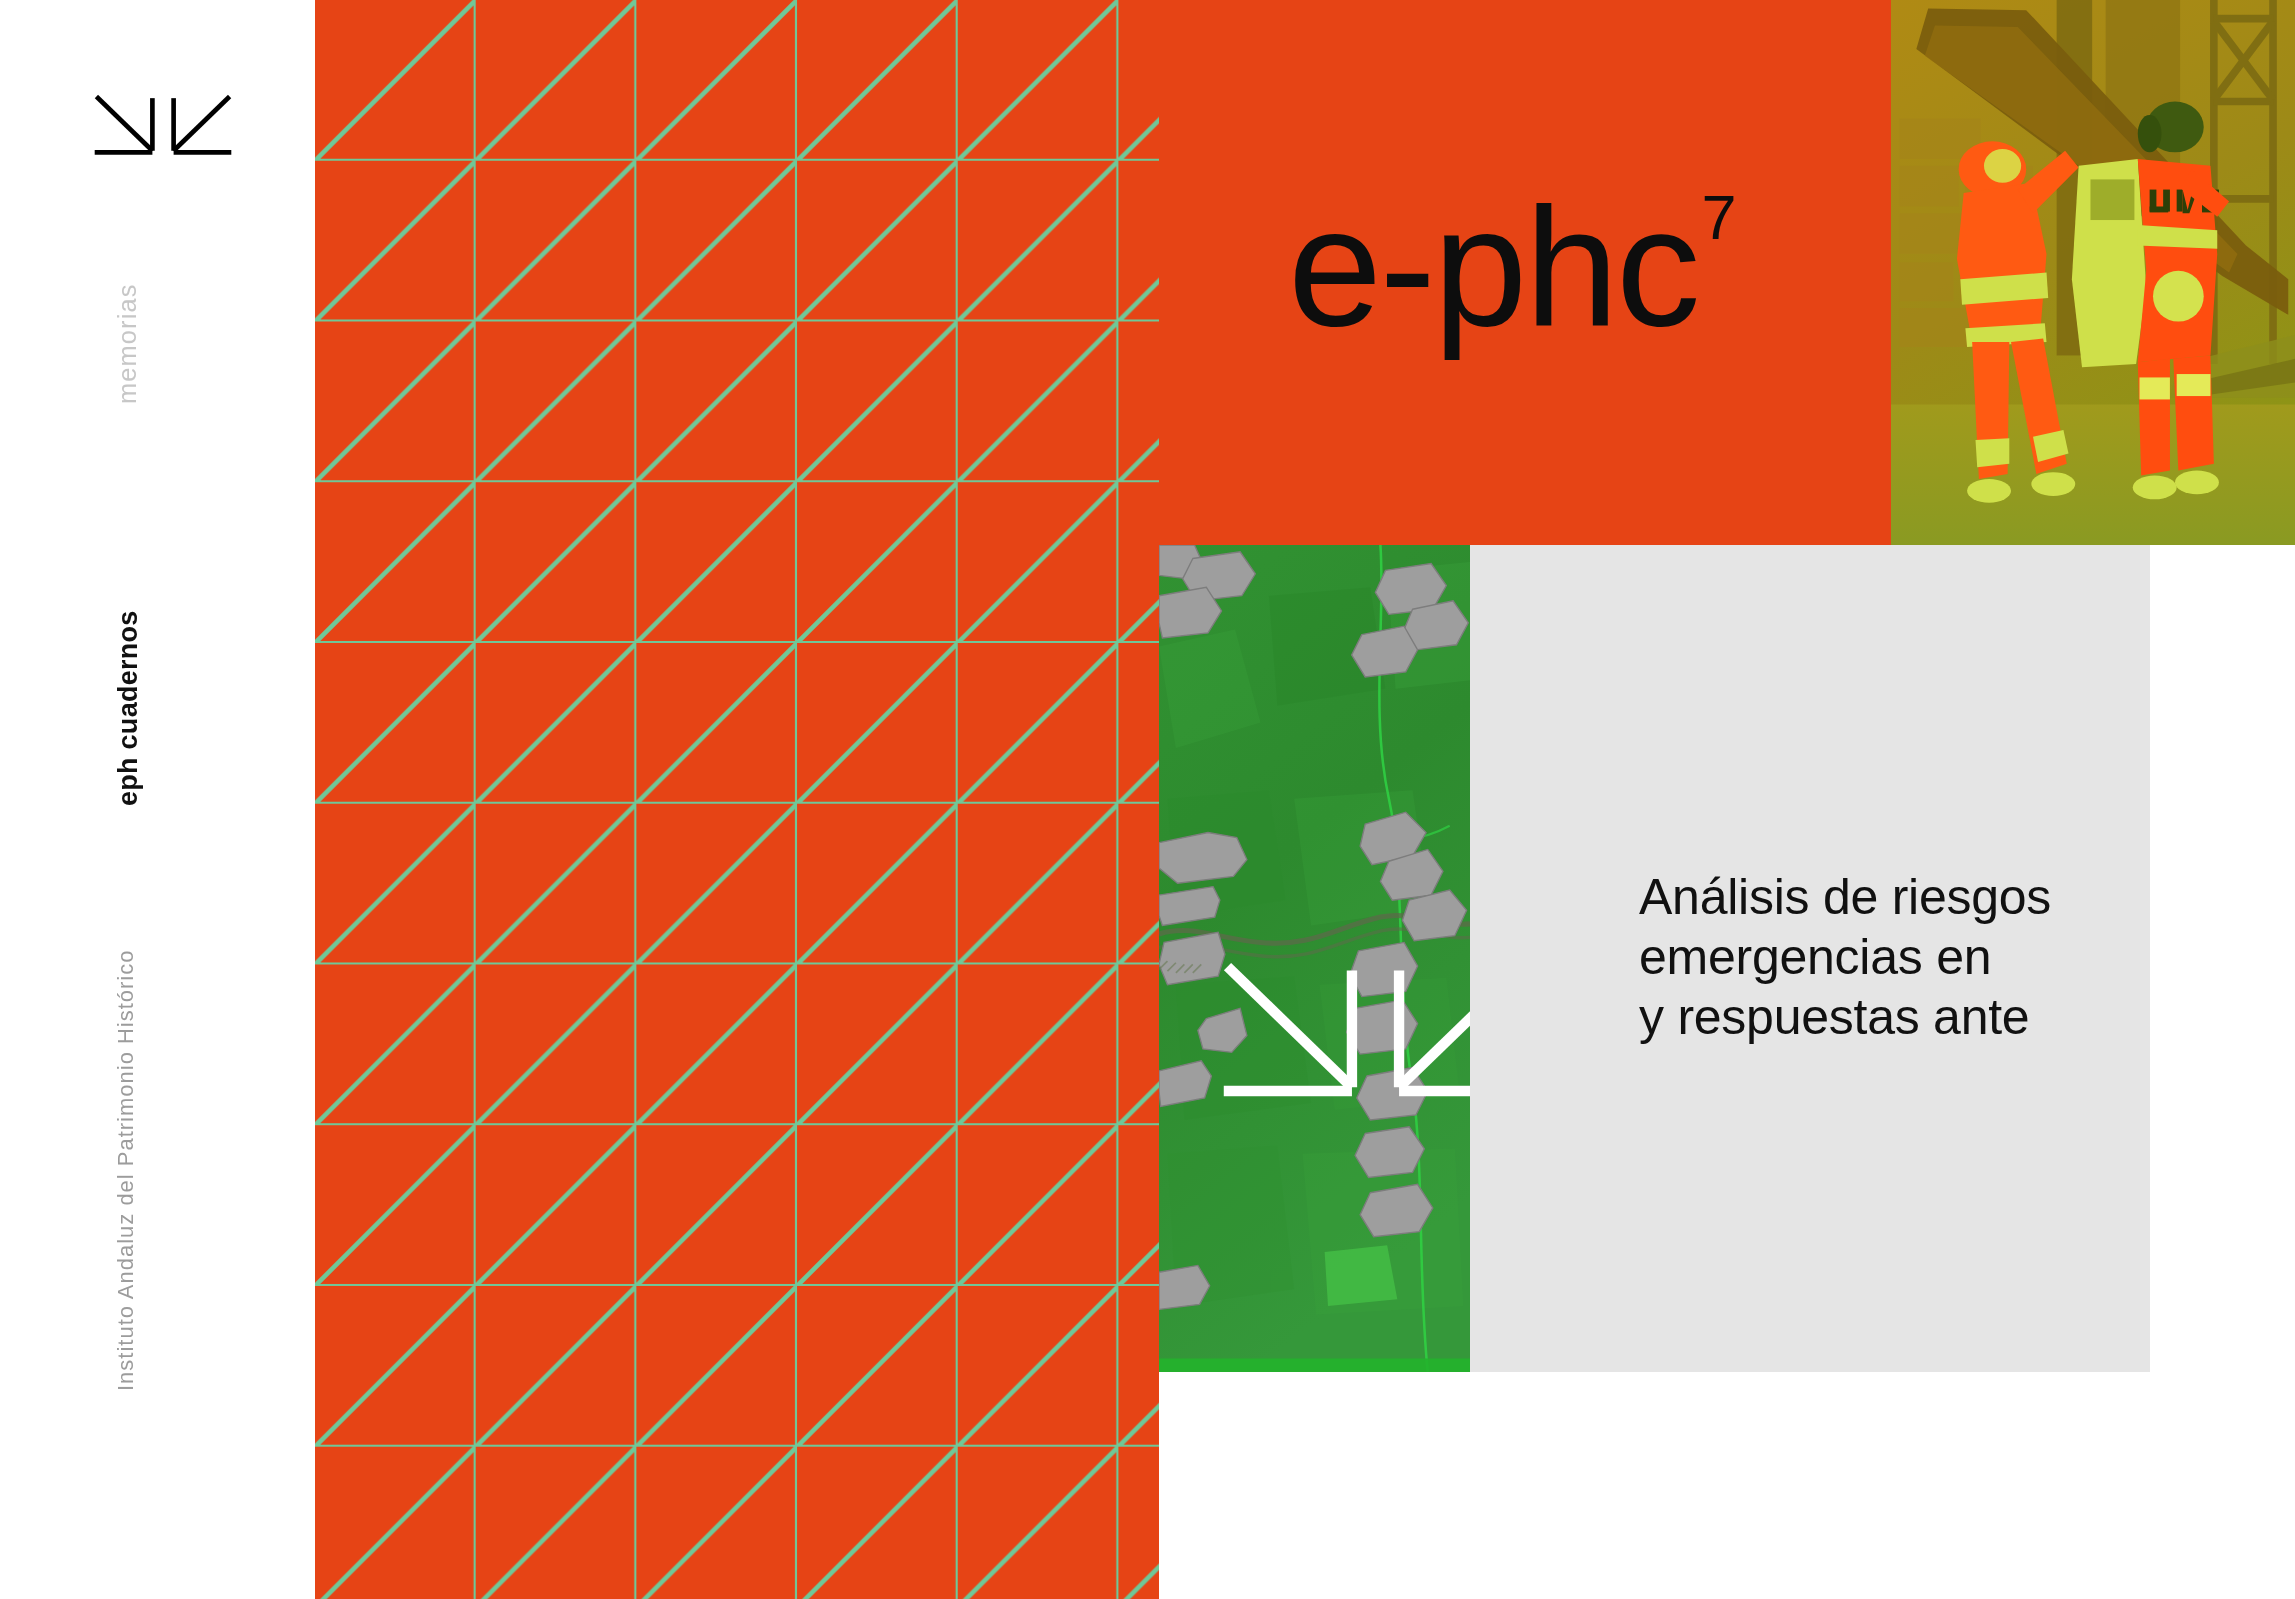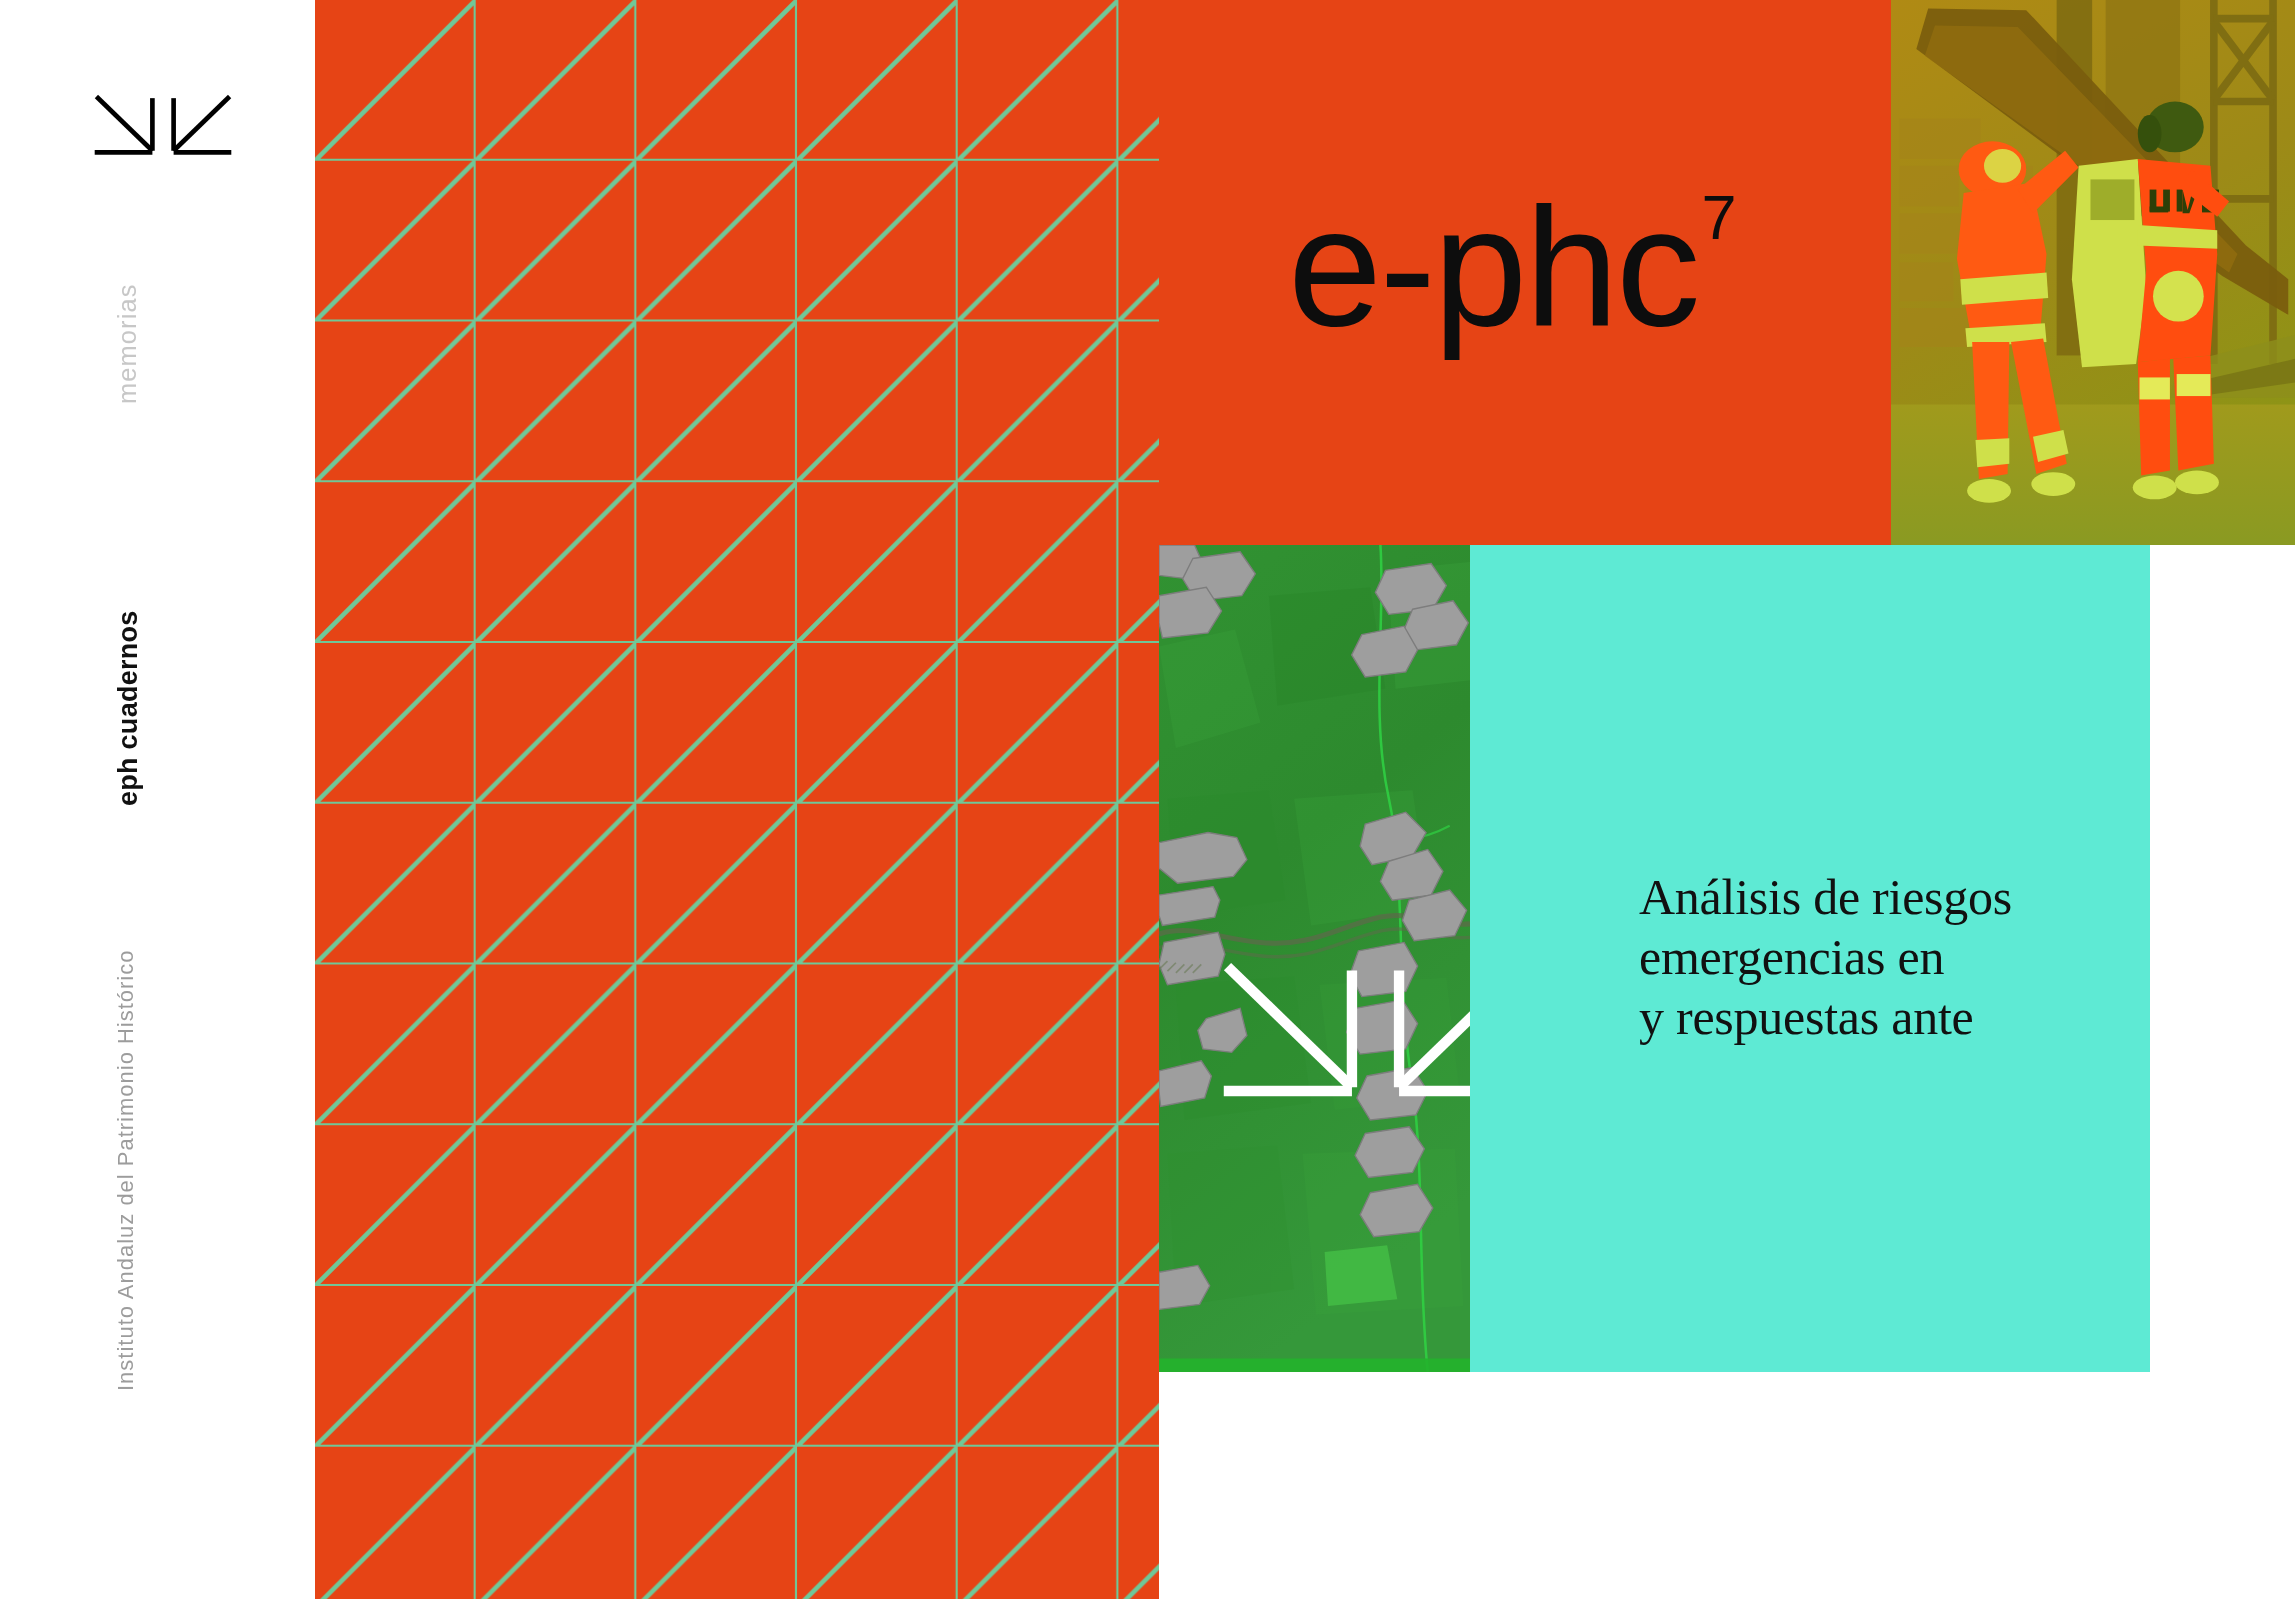--- a/index.html
+++ b/index.html
@@ -91,22 +91,21 @@
     overflow:hidden;
     background:#2f8a2f;
   }
   #map-block svg { display:block; width:100%; height:100%; }
   #map-arrows { position:absolute; left:61px; top:76px; }
 
   
   #gray-block {
     position:absolute; left:311px; top:545px;
     width:680px; height:827px;
-    background:#5eead4;
-    font-family:Liberation Serif, serif;
+    background:#e5e5e5;
   }
   #book-title {
     position:absolute;
     left:169px; top:322px;
     width:643px;
     font-size:50px;
     line-height:1.20;
     color:#111;
     font-weight:400;
     letter-spacing:-0.005em;

